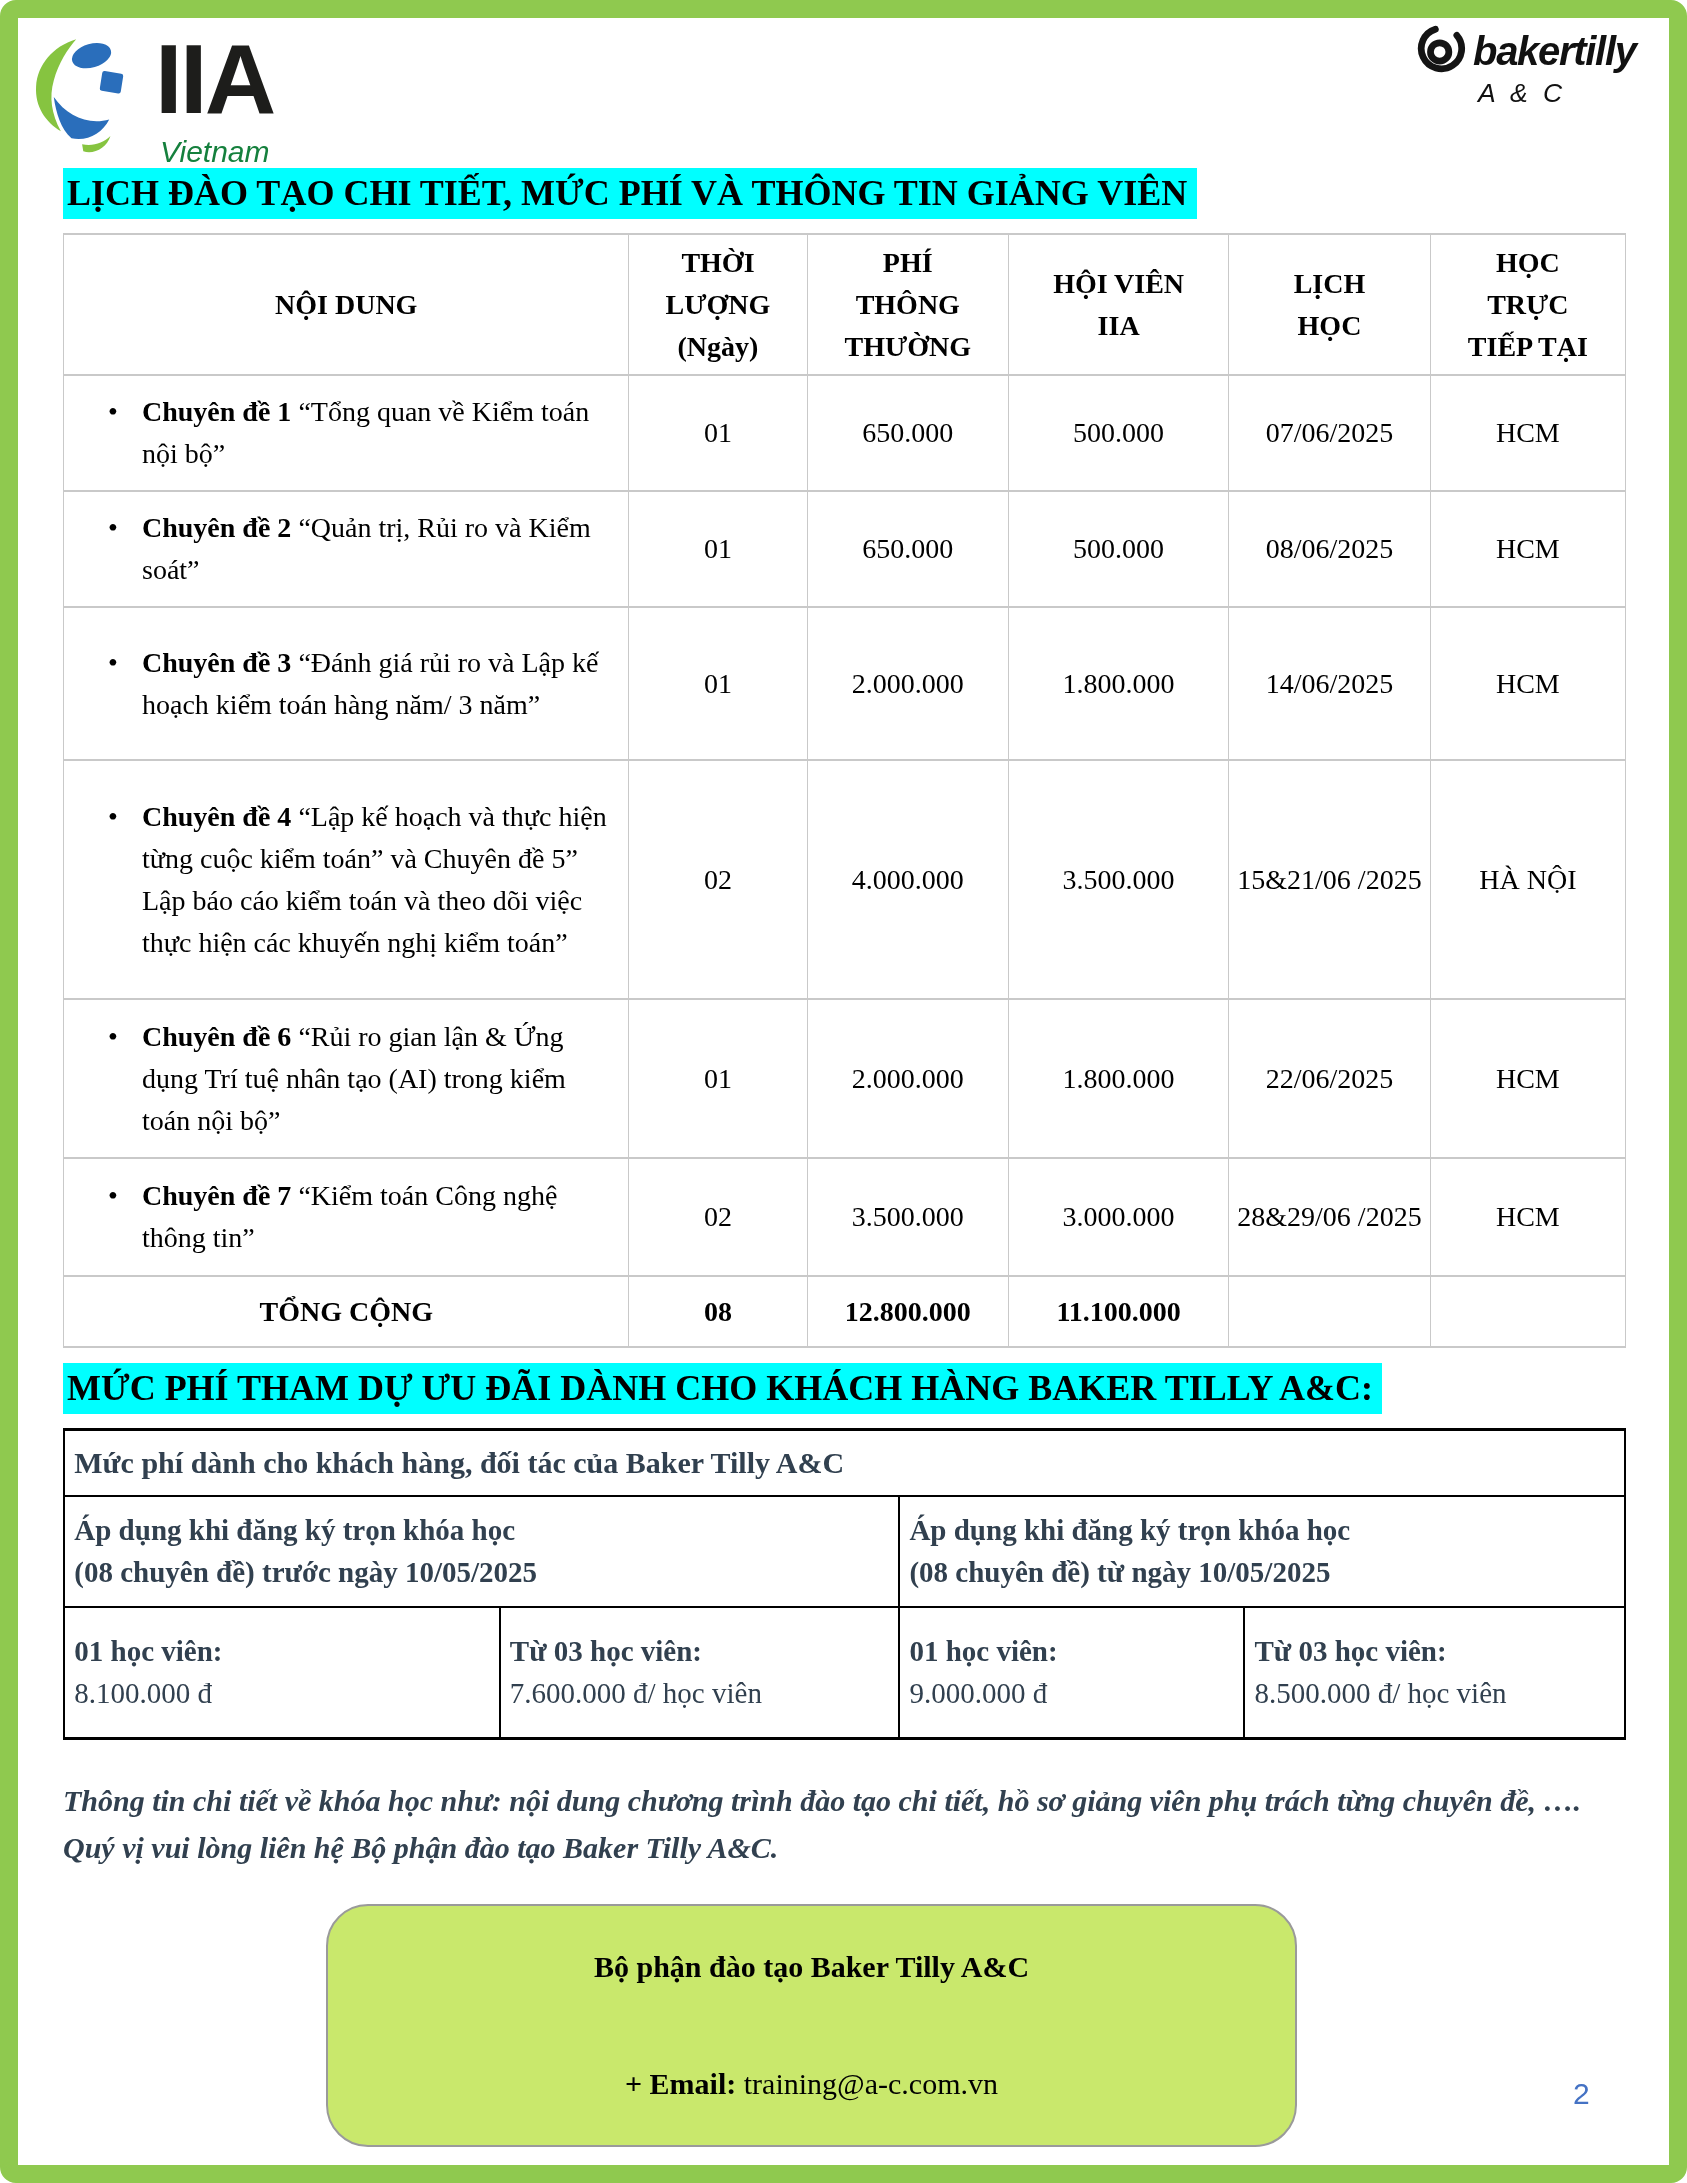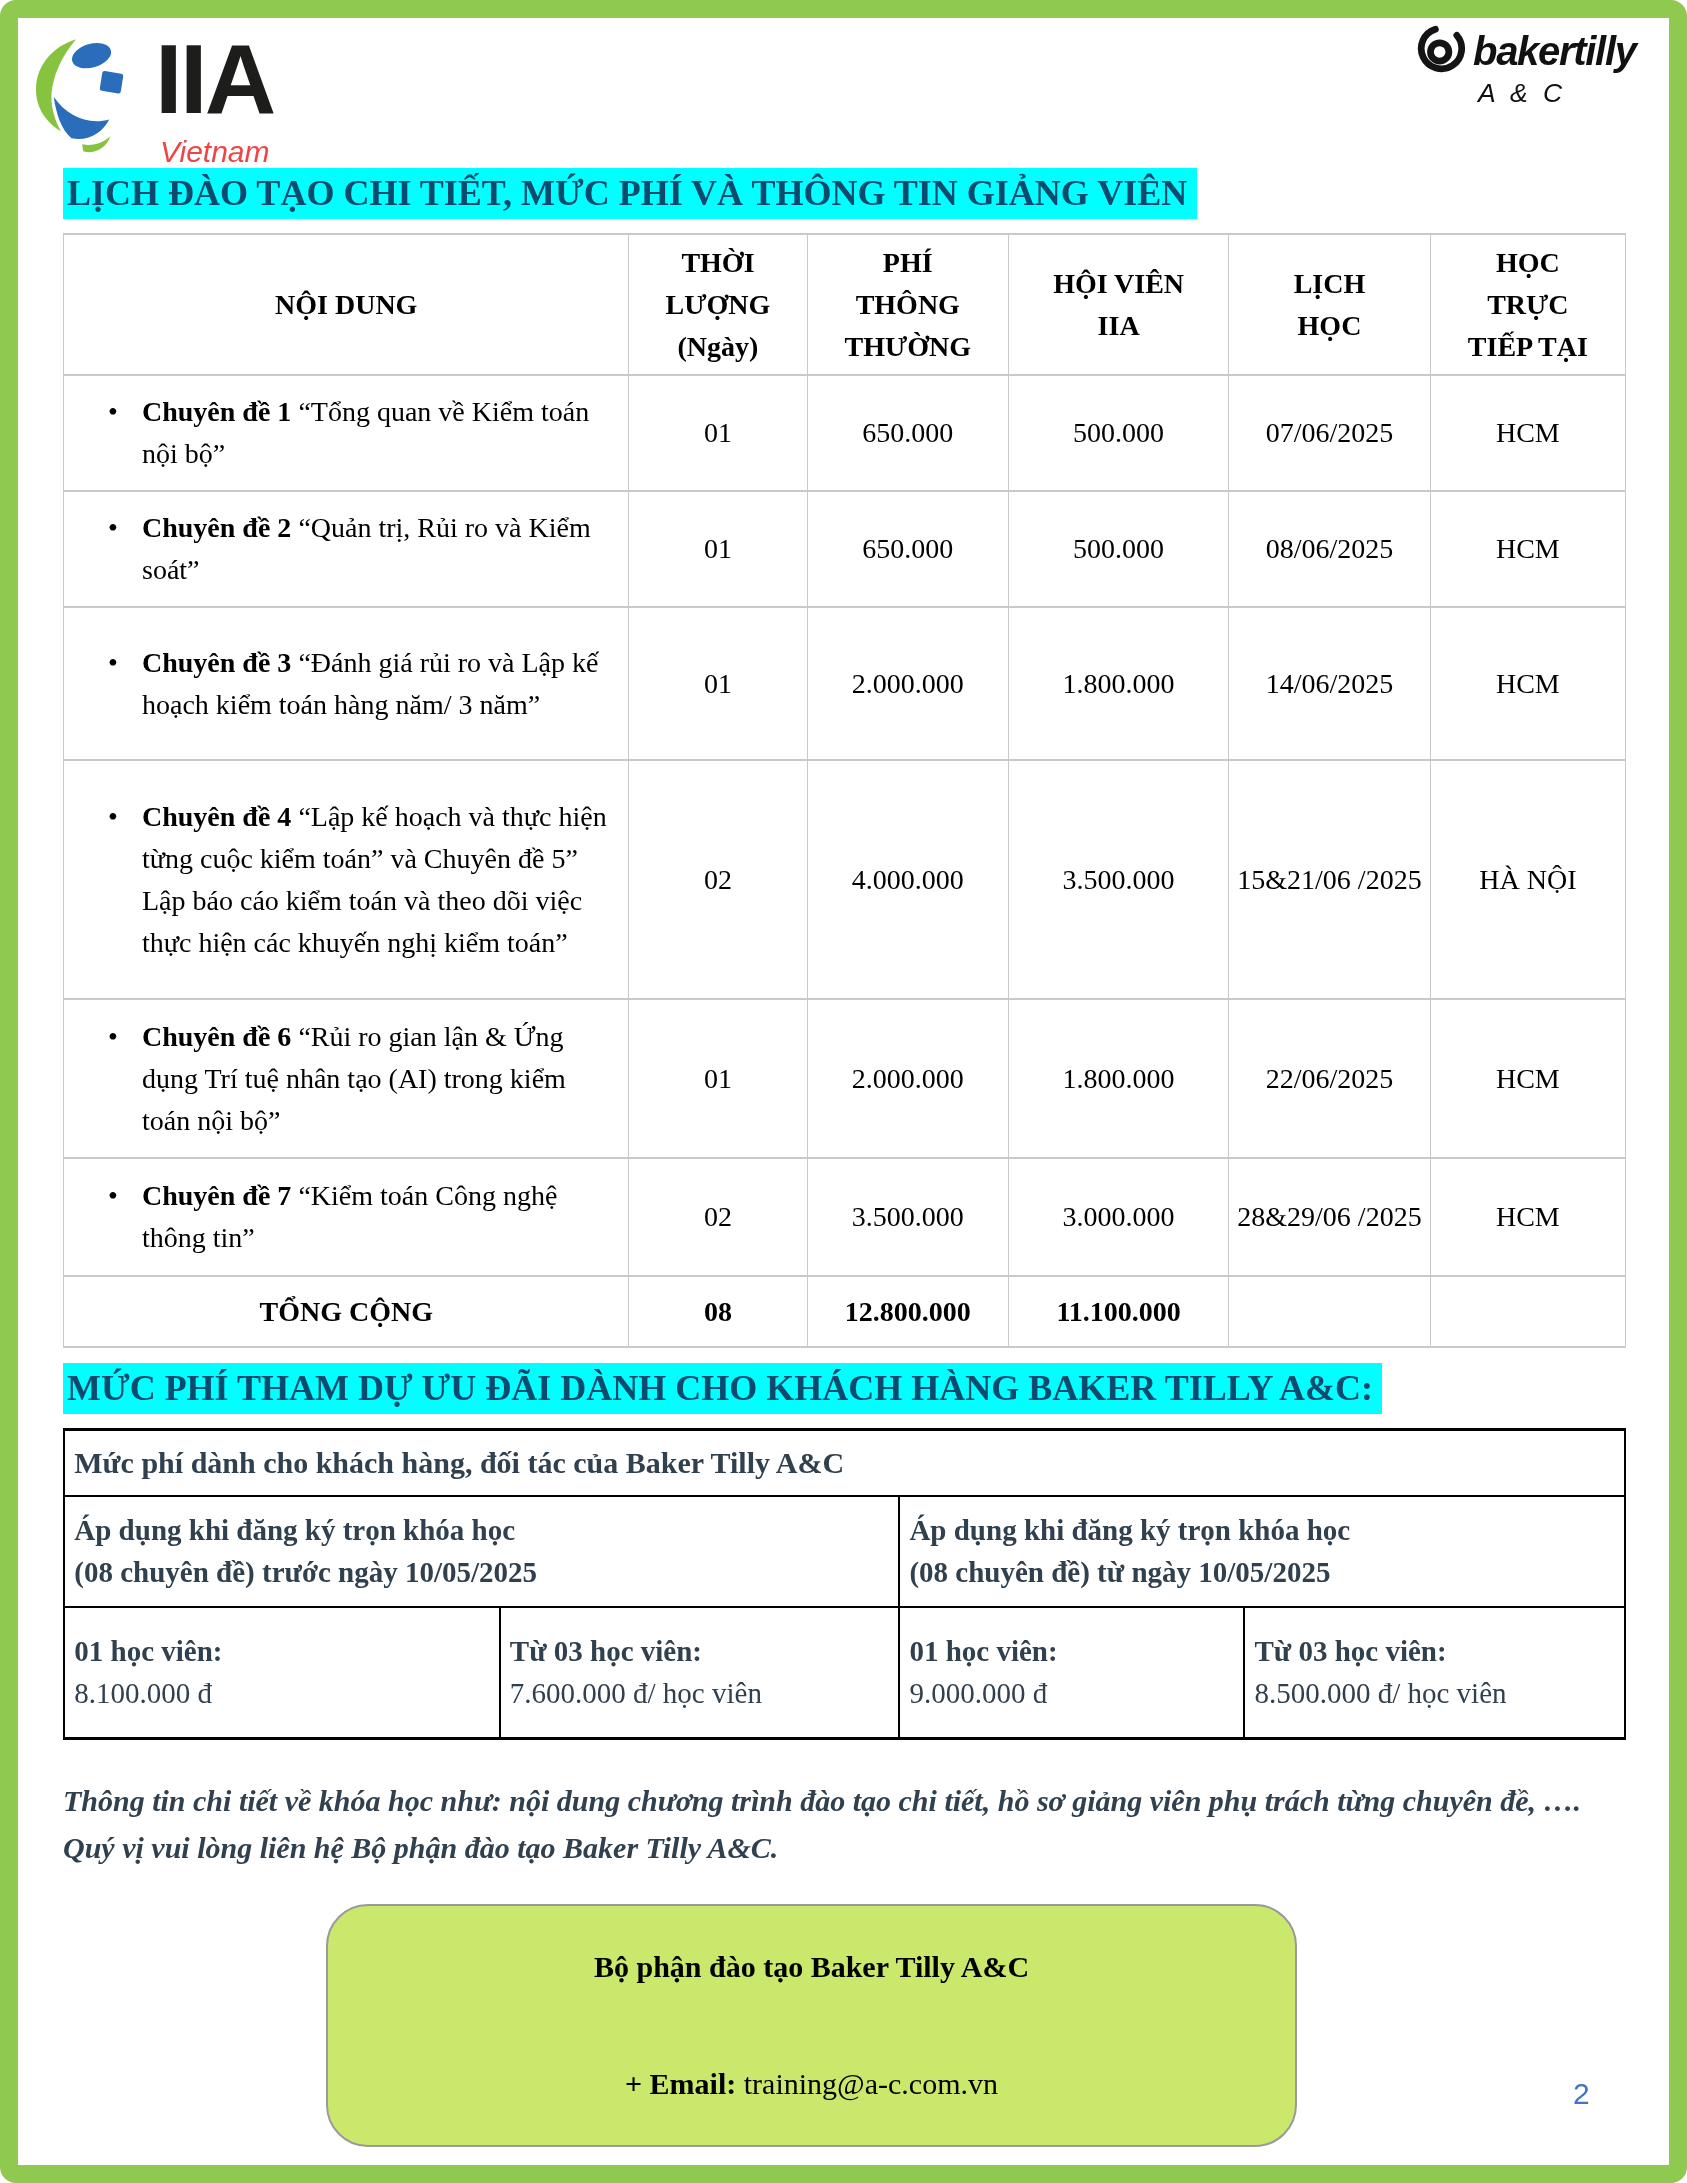--- a/index.html
+++ b/index.html
@@ -17,38 +17,38 @@
   .iia-logo{position:absolute;left:29px;top:24px;width:265px;height:146px;}
   .iia-globe{position:absolute;left:0;top:12px;}
   .iia-word{
     position:absolute;left:126px;top:5.3px;
     font-family:"Liberation Sans","DejaVu Sans",sans-serif;
     font-weight:bold;font-size:99px;line-height:1;color:#1d1d1b;letter-spacing:-2.6px;text-align:right;
   }
   .iia-sub{
     position:absolute;left:131px;top:111px;
     font-family:"Liberation Sans","DejaVu Sans",sans-serif;
-    font-style:italic;font-size:30px;color:#ef4444;
+    font-style:italic;font-size:30px;color:#15803d;
   }
   .bt-logo{position:absolute;left:1417px;top:20px;width:238px;height:99px;font-style:italic;}
   .bt-icon{position:absolute;left:0;top:5.3px;}
   .bt-word{
     position:absolute;left:56px;top:9.3px;
     font-family:"Liberation Sans","DejaVu Sans",sans-serif;
     font-weight:bold;font-size:40px;letter-spacing:-1.3px;color:#111;
   }
   .bt-sub{
     position:absolute;left:61px;top:58px;
     font-family:"Liberation Sans","DejaVu Sans",sans-serif;
     font-size:26.5px;letter-spacing:4px;color:#111;
   }
   
   .hl{
     position:absolute;left:63px;display:inline-block;background:#00FFFF;
-    font-weight:bold;font-size:36px;line-height:1.35;color:#0c4a6e;
+    font-weight:bold;font-size:36px;line-height:1.35;color:#000000;
     padding:1.3px 9.3px 1.3px 4px;white-space:nowrap;
   }
   .hl1{top:168px;}
   .hl2{top:1363px;}
   
   table{border-collapse:collapse;table-layout:fixed;}
   .t1{
     position:absolute;left:63px;top:233px;width:1563px;
     font-size:28px;line-height:1.5;color:#000;
   }

